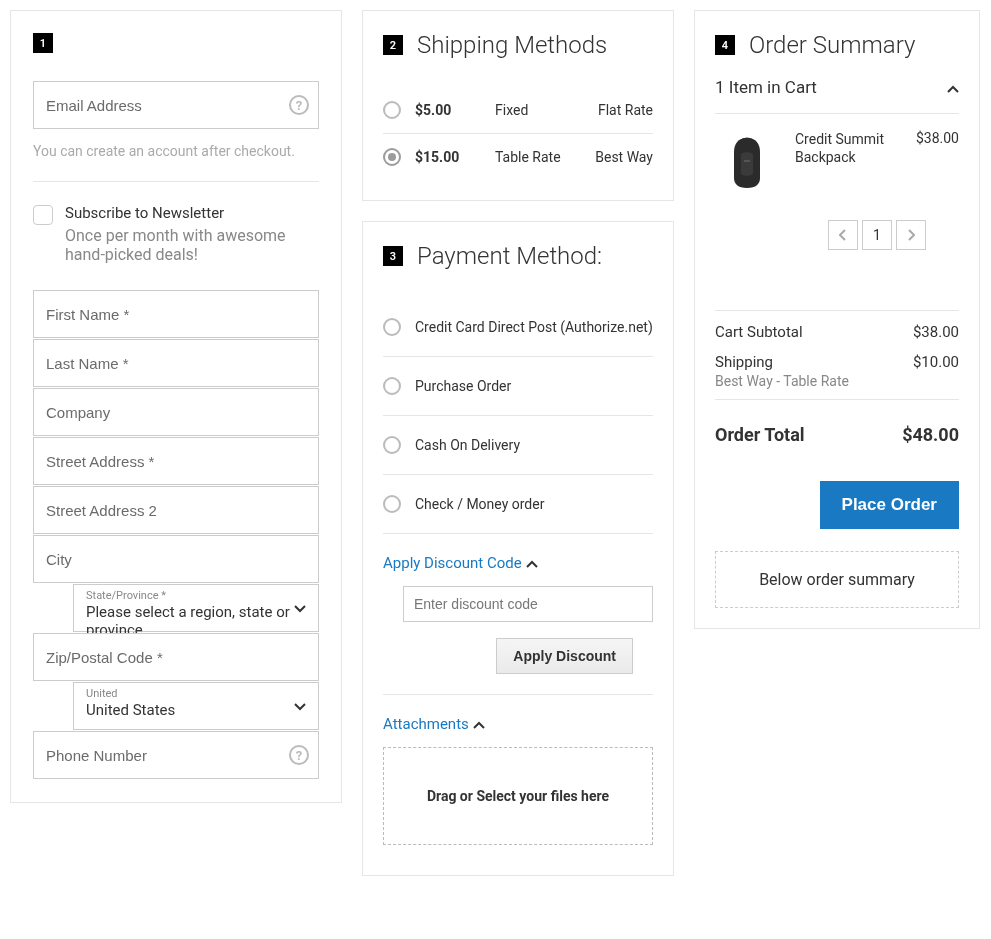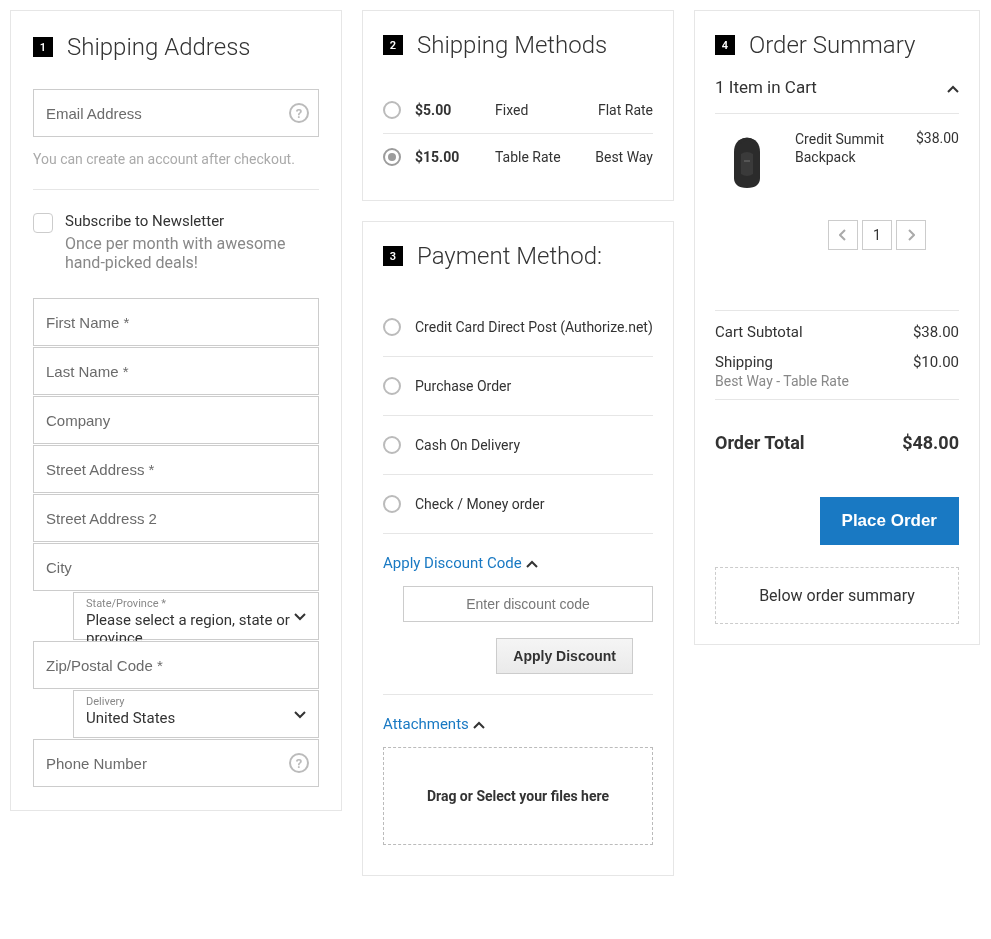--- a/index.html
+++ b/index.html
@@ -163,21 +163,20 @@
     color: #1979c3;
     font-size: 15px;
     cursor: pointer;
     margin: 20px 0 14px 0;
   }
   .discount-input-row { display: flex; padding-left: 20px;}
   .discount-input {
     height: 36px; border: 1px solid #ccc;
     padding: 0 10px; width: 251px;
     font-size: 14px;
-    text-align: center;
   }
   .discount-input::placeholder { color: #777; }
   .apply-btn-row { text-align: right; padding: 16px 20px 0 0; }
   .apply-btn {
     background: linear-gradient(#f5f5f5,#eaeaea);
     border: 1px solid #ccc;
     padding: 9px 16px;
     font-size: 14px;
     font-weight: 600;
     color: #333;
@@ -230,21 +229,21 @@
   .total-row {
     display: flex; justify-content: space-between;
     font-size: 15px;
     padding: 6px 0;
     border-top: 1px solid #e6e6e6;
   }
   .total-row:first-child { border-top: 1px solid #e6e6e6; padding-top: 12px; }
   .total-sub { font-size: 14px; color: #888; margin-top:-4px; margin-bottom: 10px; }
   .grand {
     font-weight: 700; font-size: 18px;
-    padding: 32px 0;
+    padding: 24px 0;
     border-top: 1px solid #e6e6e6;
     align-items: flex-end;
   }
   .place-order-wrap { text-align: right; margin: 12px 0 22px 0; }
   .place-order {
     background: #1979c3;
     color: #fff;
     border: none;
     font-size: 17px;
     font-weight: 600;
@@ -265,21 +264,20 @@
 </style>
 </head>
 <body>
 
 <div class="cols">
 
   <div class="col1">
     <div class="card">
       <div class="step-title">
         <div class="step-num">1</div>
-        <h2>Shipping Address</h2>
       </div>
 
       <div class="field" style="margin-bottom:0;">
         <input class="input-text" type="text" placeholder="Email Address" style="">
         <span class="question-icon">?</span>
       </div>
       <div class="help-text">You can create an account after checkout.</div>
       <hr class="sep">
 
       <div class="checkbox-row">
@@ -301,21 +299,21 @@
         <span class="mini-label">State/Province *</span>
         <div class="select-value" style="padding:18px 12px 0 12px;">Please select a region, state or province</div>
         <span class="chevron-down"><svg width="12" height="8" viewBox="0 0 12 8">
               <path d="M1 1l5 5 5-5" stroke="#333" stroke-width="2" fill="none"></path>
             </svg></span>
       </div>
 
       <div class="field"><input class="input-text" type="text" placeholder="Zip/Postal Code *" style=""></div>
 
       <div class="field field-with-label" style="border:1px solid #ccc;height:48px;">
-        <span class="mini-label">Delivery</span>
+        <span class="mini-label">United</span>
         <div class="select-value" style="padding:18px 12px 0 12px;">United States</div>
         <span class="chevron-down"><svg width="12" height="8" viewBox="0 0 12 8">
               <path d="M1 1l5 5 5-5" stroke="#333" stroke-width="2" fill="none"></path>
             </svg></span>
       </div>
 
       <div class="field">
         <input class="input-text" type="text" placeholder="Phone Number" style="">
         <span class="question-icon">?</span>
       </div>

